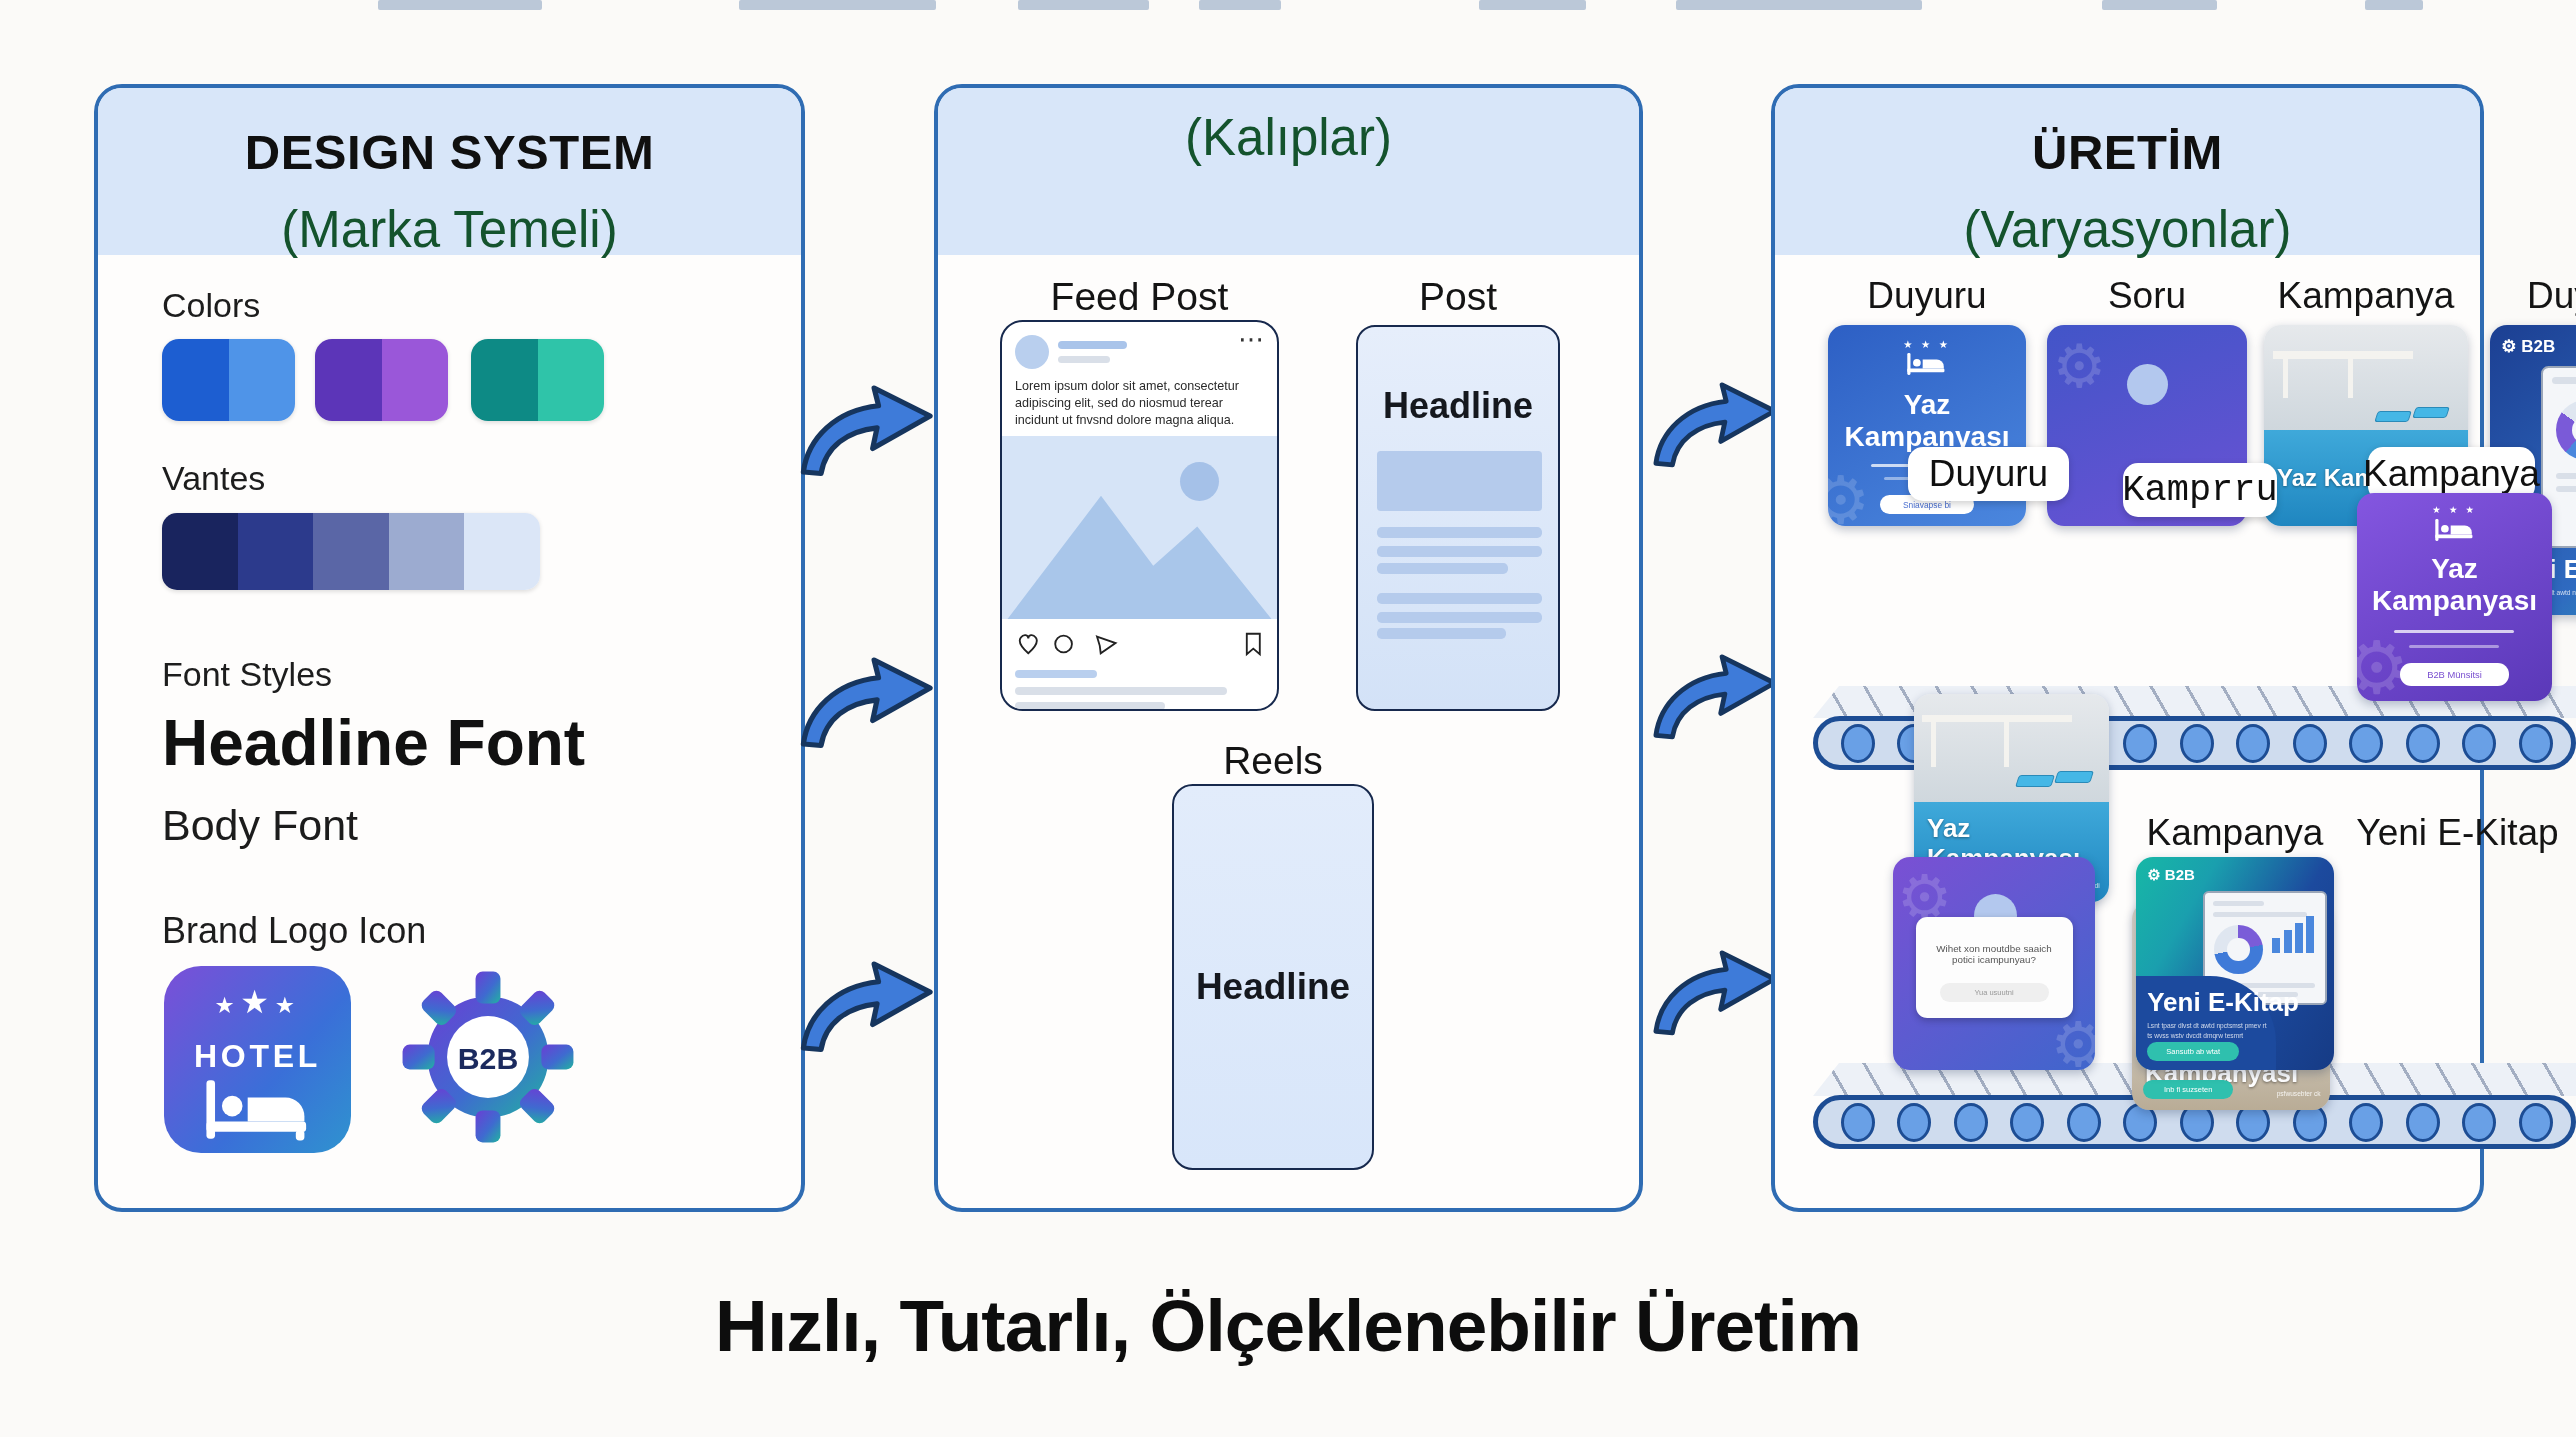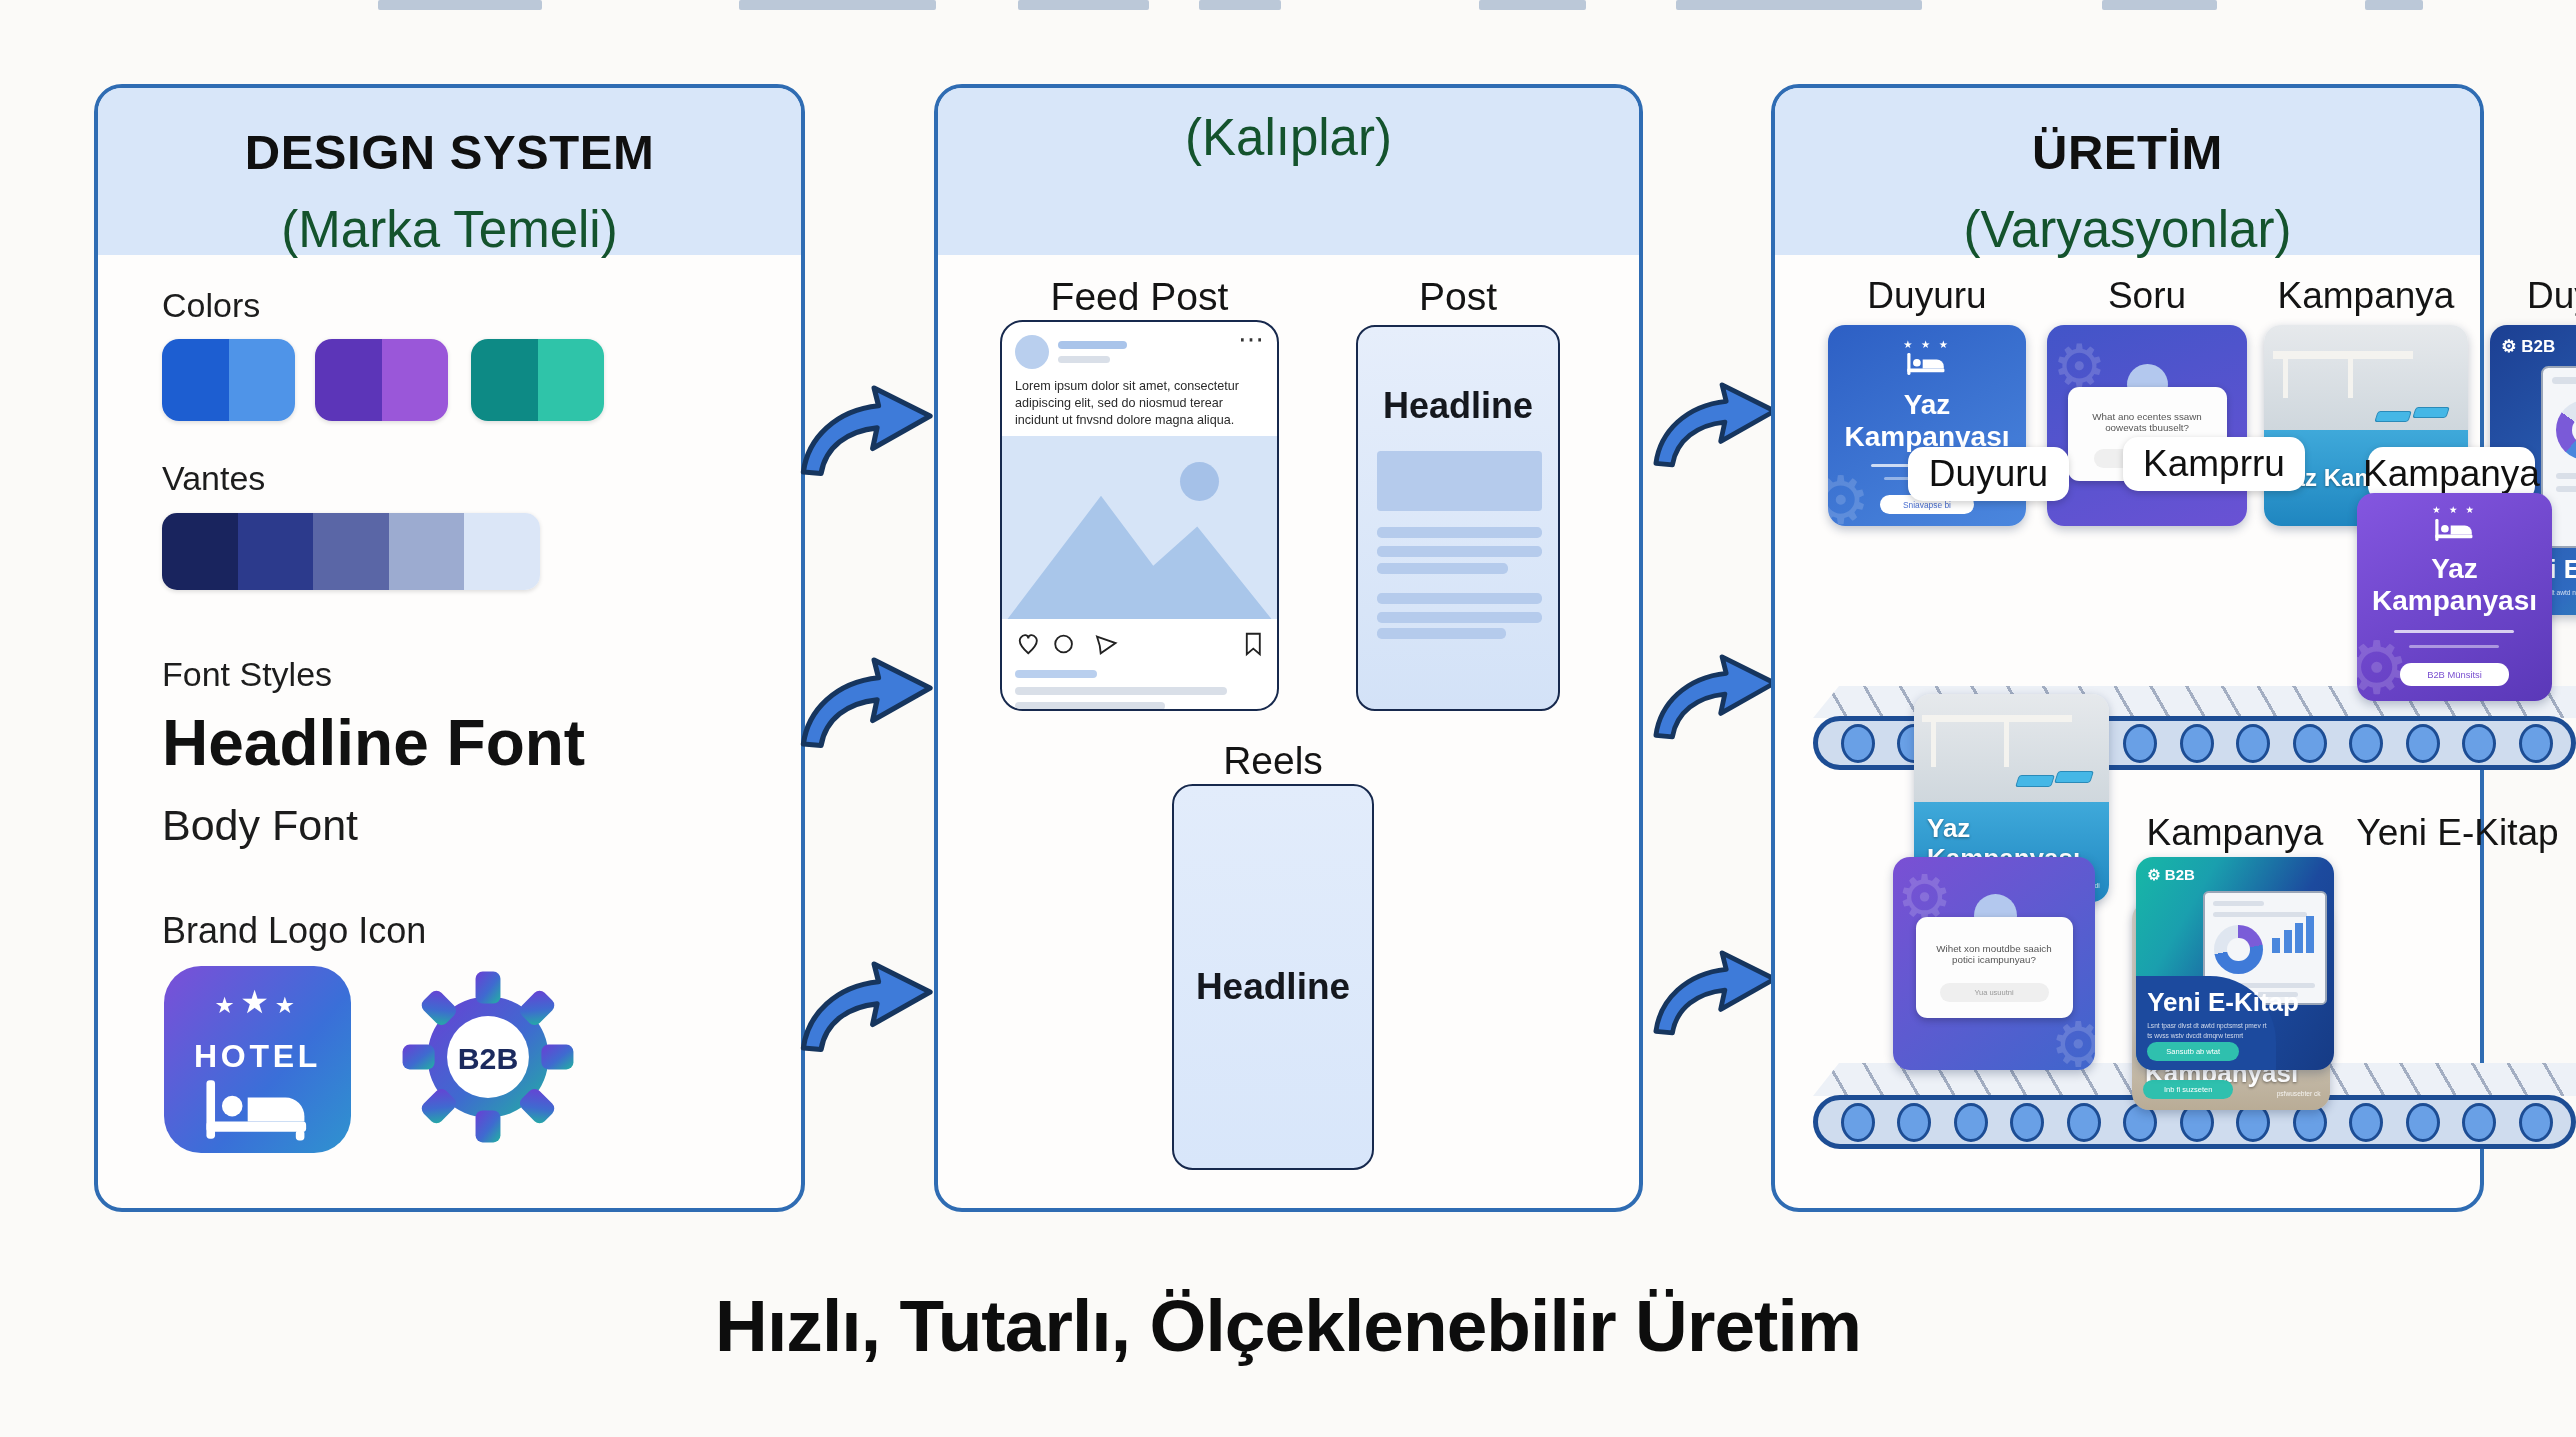--- a/index.html
+++ b/index.html
@@ -243,27 +243,20 @@
     </svg>
     <div class="ttl abs" style="left:0;width:100%;top:64px;font-size:28px;">Yaz Kampanyası</div>
     <div class="underl abs" style="left:43px;top:139px;width:112px;"></div>
     <div class="underl abs" style="left:56px;top:152px;width:86px;opacity:.6;"></div>
     <div class="pillW abs" style="left:52px;top:170px;width:94px;height:19px;font-size:8.4px;">Sniavapse bi</div>
   </div>
 
   <div class="mini" style="left:2047px;top:325px;width:200px;height:201px;background:linear-gradient(160deg,#4255c8,#6a52d4);">
     <div class="gear-deco" style="left:5.6px;top:5.6px;font-size:60px;">⚙</div>
     <div class="qavatar" style="left:80px;top:39px;width:41px;height:41px;"></div>
-    <div class="qbox" style="left:20.6px;top:62px;width:159px;height:94px;">
-      <div class="abs" style="left:7.5px;top:24px;width:144px;text-align:center;font-size:9.8px;color:#555;">
-        <span>What ano ecentes ssawn</span><br>
-        <span>oowevats tbuuselt?</span>
-      </div>
-      <div class="abs" style="left:26px;top:62px;width:107px;height:19px;background:#efefef;border-radius:9.4px;text-align:center;font-size:7.5px;color:#999;line-height:19px;">Tatozmek</div>
-    </div>
   </div>
 
   <div class="mini photo-pool" style="left:2264px;top:325px;width:204px;height:201px;">
     <div class="pool-beam" style="left:9.4px;top:26px;width:140px;height:7.5px;"></div>
     <div class="pool-beam" style="left:19px;top:34px;width:4.7px;height:39px;"></div>
     <div class="pool-beam" style="left:84px;top:34px;width:4.7px;height:39px;"></div>
     <div class="pool-chair" style="left:112px;top:86px;width:32px;height:9.4px;"></div>
     <div class="pool-chair" style="left:150px;top:82px;width:32px;height:9.4px;"></div>
     <div class="ttl abs" style="left:13px;top:139px;font-size:24px;text-align:left;text-shadow:0 0.9px 2.8px rgba(0,0,0,.4);">Yaz Kampanyası</div>
   </div>
@@ -280,21 +273,21 @@
       </div>
       <div class="gray-line" style="left:13px;top:105px;width:112px;height:5.6px;"></div>
       <div class="gray-line" style="left:13px;top:118px;width:94px;height:5.6px;"></div>
     </div>
     <div class="ttl abs" style="left:13px;top:230px;font-size:26px;text-align:left;">Yeni E-Kitap</div>
     <div class="abs bodyline" style="left:13px;top:264px;font-size:6.6px;">Lsnt tpasr dlvst dt awtd npctst tpse</div>
     <div class="abs" style="left:13px;top:275px;width:32px;height:11.2px;border-radius:5.6px;background:#2fc4b0;"></div>
   </div>
 
   <div class="chip" style="left:1908px;top:447px;width:161px;">Duyuru</div>
-  <div class="chip" style="left:2123px;top:437px;width:182px;">Kamprru</div>
+  <div class="chip" style="left:2123px;top:463px;width:154px;font-family:Liberation Mono, monospace;">Kamprru</div>
   <div class="chip" style="left:2368px;top:447px;width:167px;">Kampanya</div>
 
   <div class="mini photo-pool" style="left:1914px;top:493px;width:195px;height:208px;z-index:4;">
     <div class="pool-beam" style="left:7.5px;top:20.6px;width:150px;height:7.5px;"></div>
     <div class="pool-beam" style="left:17px;top:28px;width:4.7px;height:45px;"></div>
     <div class="pool-beam" style="left:90px;top:28px;width:4.7px;height:45px;"></div>
     <div class="pool-chair" style="left:103px;top:81px;width:34px;height:10.3px;"></div>
     <div class="pool-chair" style="left:142px;top:77px;width:34px;height:10.3px;"></div>
     <div class="ttl abs" style="left:13px;top:120px;font-size:26px;text-align:left;text-shadow:0 0.9px 2.8px rgba(0,0,0,.4);">Yaz Kampanyası</div>
     <div class="pillT abs" style="left:11.2px;bottom:11.2px;width:90px;height:19px;font-size:7.5px;">Inb fi suzseten</div>

